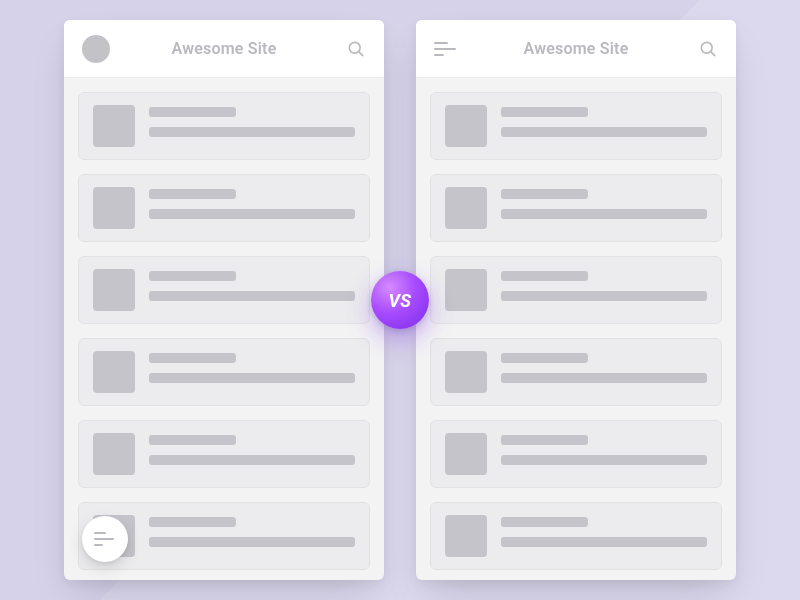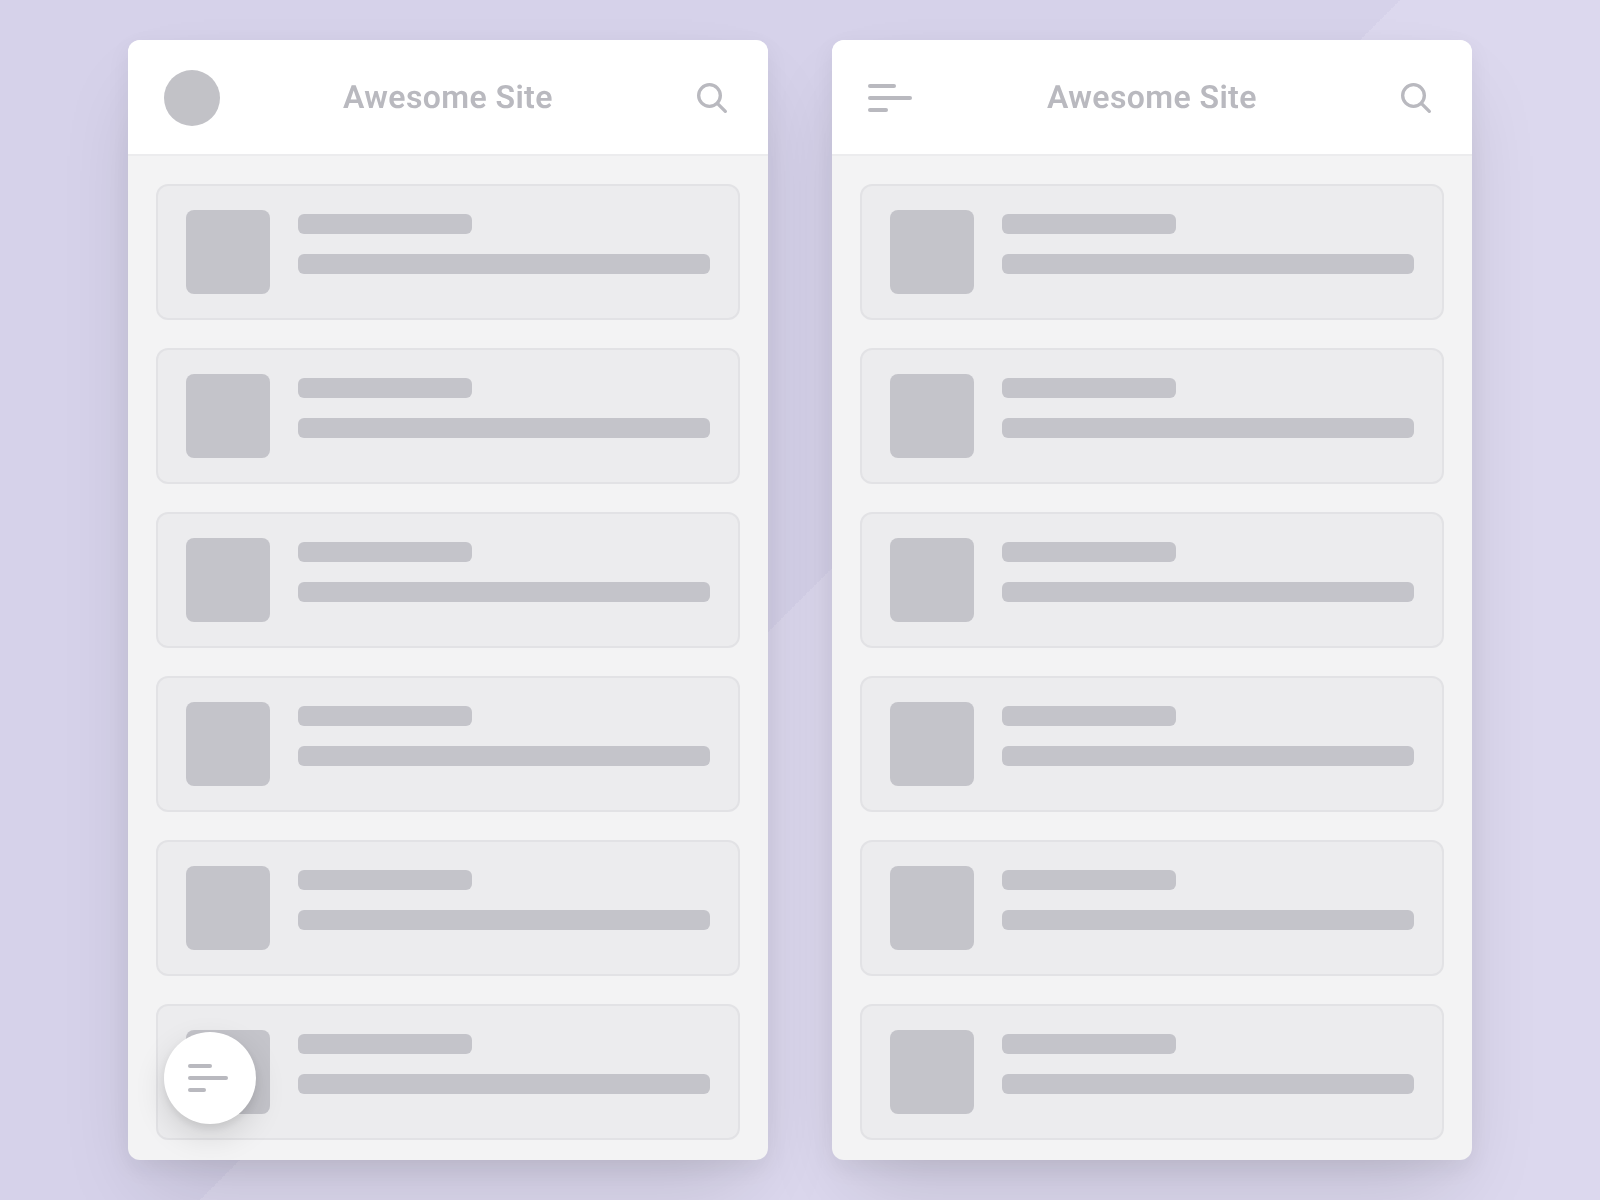--- a/index.html
+++ b/index.html
@@ -284,14 +284,17 @@
       <div class="card">
           <div class="thumb"></div>
           <div class="lines">
             <div class="line short"></div>
             <div class="line long"></div>
           </div>
         </div>
     </div>
   </div>
 
+  <div class="vs-badge">
+    <span>VS</span>
+  </div>
 
 </div>
 
 </body></html>

